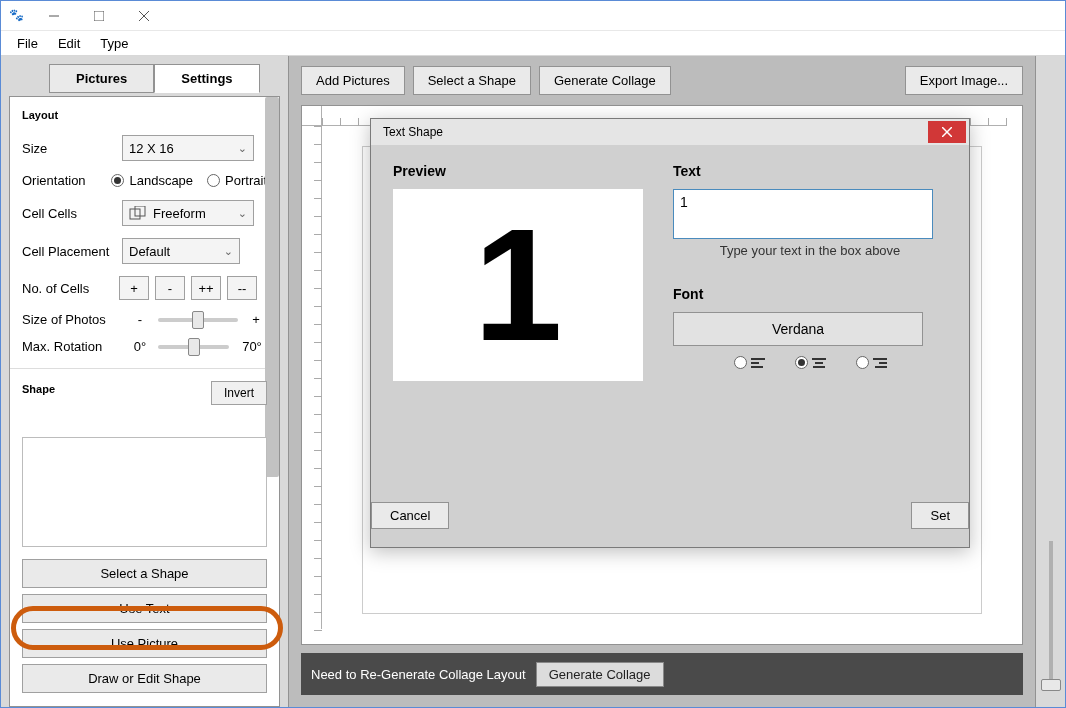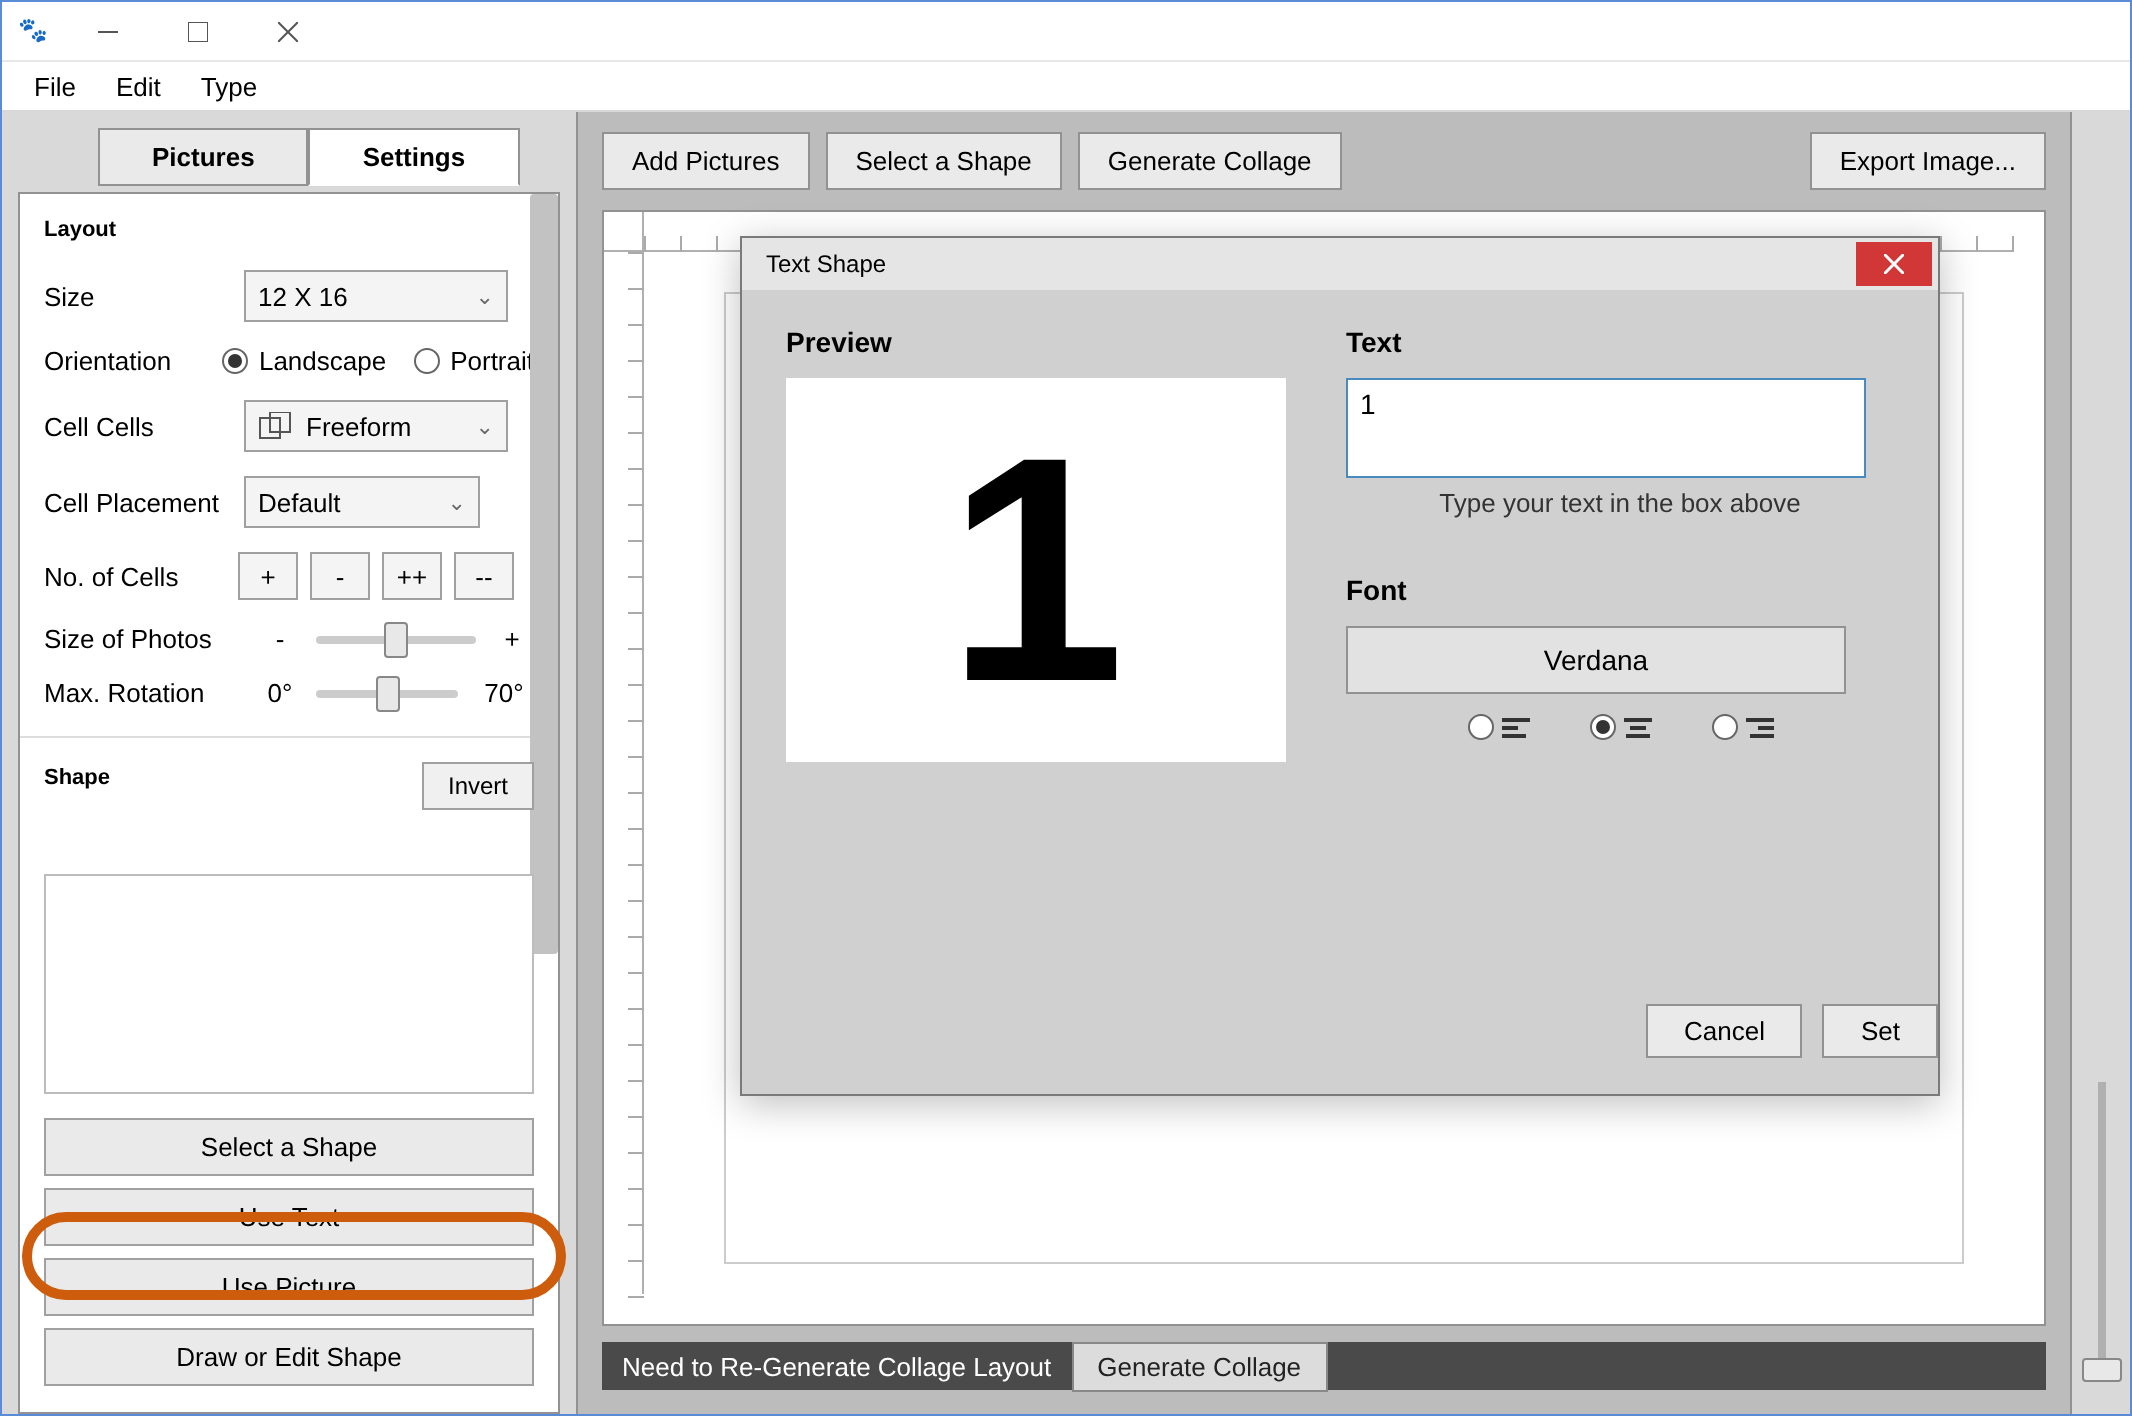--- a/index.html
+++ b/index.html
@@ -53,21 +53,21 @@
 .top-toolbar { padding: 10px 12px; display:flex; gap:8px; }
 .tool-btn { border:1px solid #929292; background:#eaeaea; padding:6px 14px; font-size:13px; cursor:pointer; }
 .tool-btn.right { margin-left:auto; }
 
 .canvas-wrap { flex:1; margin:0 12px 0 12px; background:#fff; border:1px solid #929292; position:relative; overflow:hidden; }
 .ruler-h { position:absolute; top:0; left:0; right:15px; height:20px; border-bottom:1px solid #b0b0b0; }
 .ruler-v { position:absolute; top:0; left:0; bottom:15px; width:20px; border-right:1px solid #b0b0b0; }
 .tick-h, .tick-v { position:absolute; background:#aaa; }
 .paper { position:absolute; top:40px; left:60px; right:40px; bottom:30px; background:#fff; box-shadow:0 0 0 1px #ccc inset; }
 
-.status-bar { height:24px; background:#4a4a4a; margin:8px 12px 12px 12px; display:flex; align-items:center; padding:0 10px; gap:10px; color:#fff; font-size:13px; }
+.status-bar { height:42px; background:#4a4a4a; margin:8px 12px 12px 12px; display:flex; align-items:center; padding:0 10px; gap:10px; color:#fff; font-size:13px; }
 .status-bar .gen-btn { background:#dcdcdc; color:#222; border:1px solid #888; padding:4px 12px; font-size:13px; cursor:pointer; }
 .right-strip { width:30px; background:#d9d9d9; border-left:1px solid #929292; display:flex; flex-direction:column; }
 .zoom-slider { margin-top:auto; margin-bottom:16px; height:150px; display:flex; flex-direction:column; align-items:center; }
 .zoom-track { width:4px;flex:1;background:#b0b0b0;position:relative; }
 .zoom-thumb { width:20px;height:12px;background:#e8e8e8;border:1px solid #888;border-radius:2px; position:absolute; bottom:0; left:-8px; }
 
 .dialog { position:absolute; top:117px; left:369px; width:600px; height:430px; background:#d0d0d0; border:1px solid #7a7a7a; box-shadow:0 4px 18px rgba(0,0,0,0.25); z-index:10; }
 .dialog-title { height:26px; background:#e5e5e5; display:flex; align-items:center; padding-left:12px; font-size:12px; }
 .dialog-close { margin-left:auto; width:38px; height:22px; background:#d13737; color:#fff; display:flex;align-items:center;justify-content:center; font-size:12px; cursor:pointer; margin-right:3px; }
 .dialog-body { padding:18px 22px; display:flex; gap:30px; }
@@ -79,21 +79,21 @@
 .text-input { width:260px; height:50px; border:1px solid #4a8bbd; background:#fff; font-size:14px; padding:4px 6px; resize:none; outline:none; }
 .hint { text-align:center; font-size:13px; margin-top:0; color:#333; }
 .font-section { margin-top:28px; }
 .font-btn { width:250px; padding:8px 0; text-align:center; border:1px solid #929292; background:#e2e2e2; font-size:14px; cursor:pointer; margin-top:8px; }
 .align-row { display:flex; justify-content:center; gap:30px; margin-top:10px; }
 .align-item { display:flex; align-items:center; gap:4px; }
 .align-radio { width:13px;height:13px;border:1px solid #666;border-radius:50%;display:flex;align-items:center;justify-content:center;background:#fff;cursor:pointer; }
 .align-radio.checked::after { content:'';width:7px;height:7px;background:#333;border-radius:50%; }
 .align-icon { display:flex;flex-direction:column;gap:2px; }
 .align-icon span { height:2px;background:#333;display:block; }
-.dlg-buttons { position:absolute; bottom:18px; left:0; right:0; display:flex; justify-content:flex-end; gap:10px;margin-left:36px; }
+.dlg-buttons { position:absolute; bottom:18px; left:0; right:0; display:flex; justify-content:space-between; gap:0; }
 .dlg-btn { border:1px solid #929292; background:#eaeaea; padding:5px 18px; font-size:13px; cursor:pointer; }
 </style>
 </head>
 <body>
 
 <div class="titlebar">
   <span class="app-icon">🐾</span>
   <div class="win-controls">
     <div class="win-btn">
       <svg width="10" height="10">

